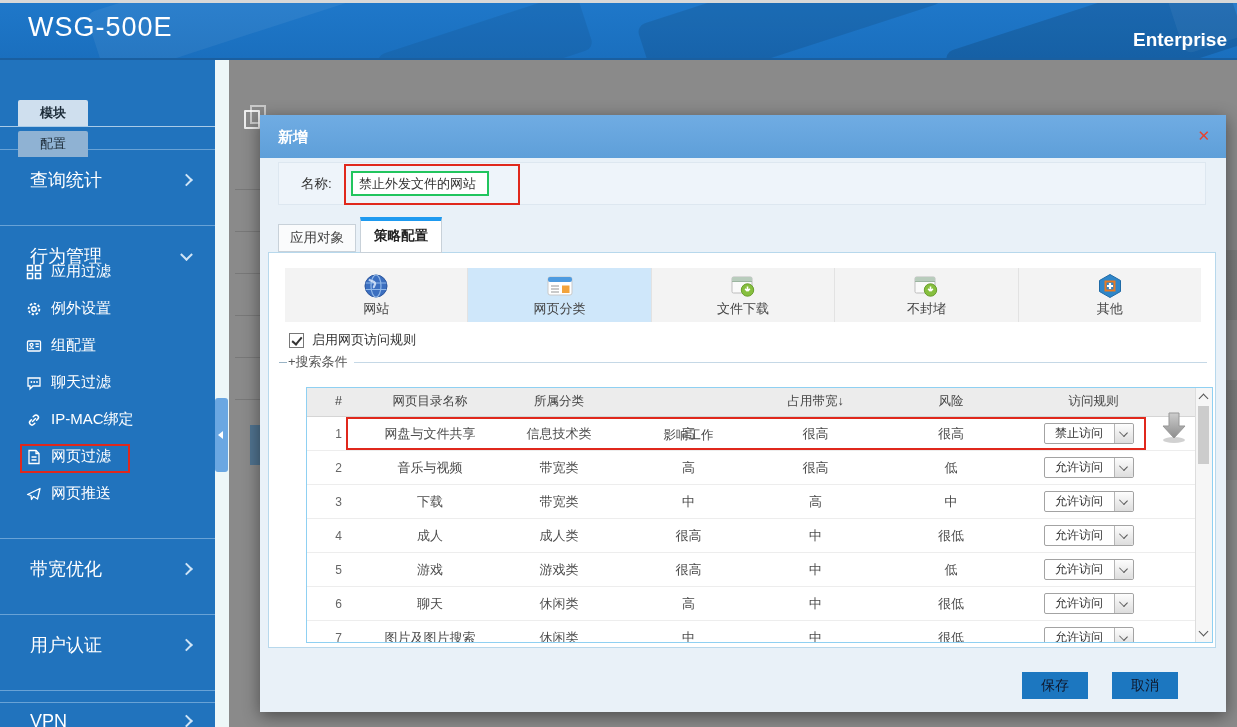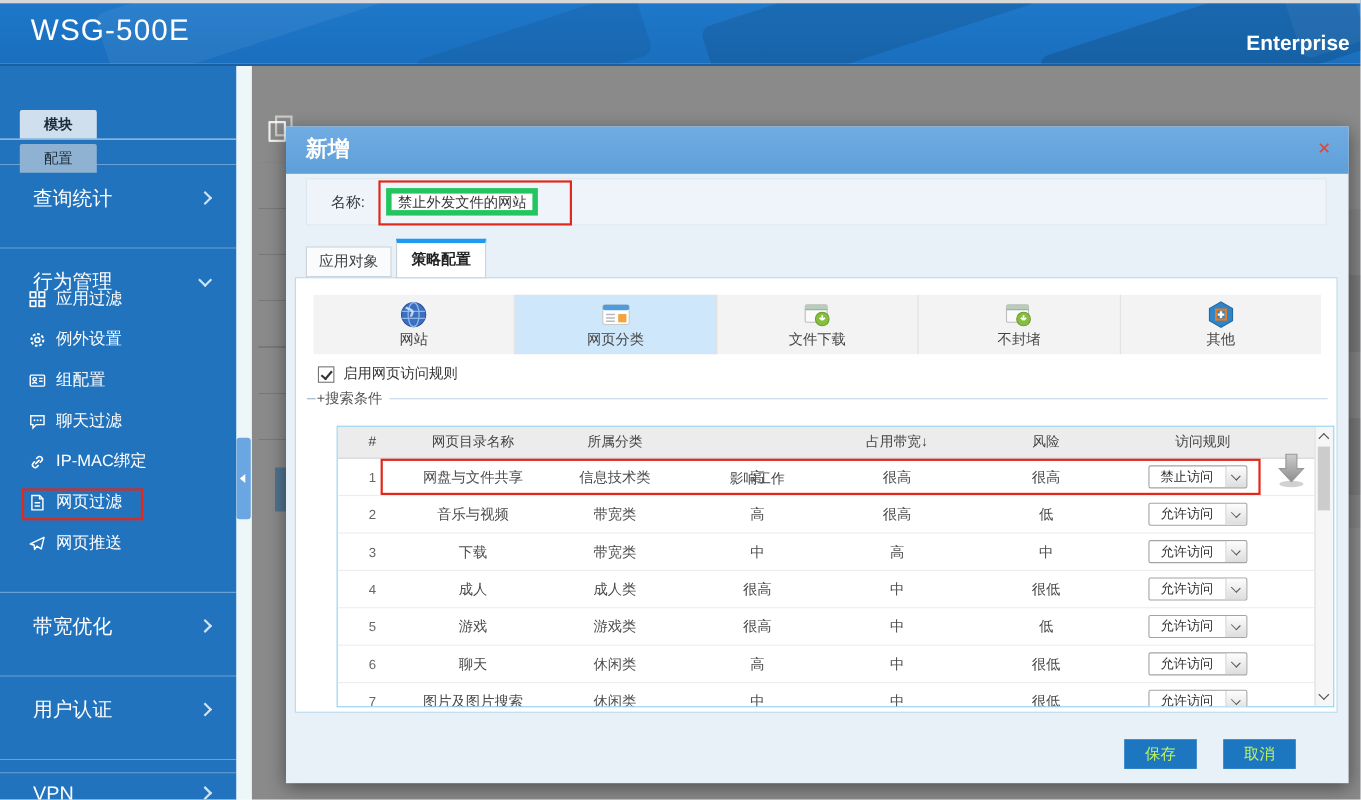--- a/index.html
+++ b/index.html
@@ -57,27 +57,27 @@
   .bp-rows{position:absolute;left:6px;top:88px;width:27px;height:262px;
            background:repeating-linear-gradient(180deg,transparent 0 41px,rgba(0,0,0,.13) 41px 42px);}
   .bp-btn{position:absolute;left:21px;top:365px;width:11px;height:40px;background:#50738f;}
   .bp-right{position:absolute;right:0;top:130px;width:11px;height:290px;
             background:repeating-linear-gradient(180deg,rgba(0,0,0,.05) 0 60px,rgba(0,0,0,.12) 60px 130px);}
 
   
   .modal{position:absolute;left:260px;top:115px;width:966px;height:597px;background:#e9f1f8;
          box-shadow:0 4px 16px rgba(0,0,0,.45);}
   .modal-header{position:absolute;top:0;left:0;right:0;height:43px;background:linear-gradient(180deg,#70ace3,#5e9fd9);}
-  .modal-title{position:absolute;left:18px;top:0;line-height:43px;color:#fff;font-size:20px;font-weight:bold;}
+  .modal-title{position:absolute;left:18px;top:0;line-height:43px;color:#fff;font-size:15px;font-weight:bold;}
   .close{position:absolute;right:16px;top:13px;color:#e8432f;font-size:15px;font-weight:bold;cursor:pointer;line-height:16px;}
 
   .name-panel{position:absolute;left:18px;top:47px;width:928px;height:43px;background:#eef4fa;
               border:1px solid #dde7f0;box-sizing:border-box;}
   .name-label{position:absolute;left:22px;top:0;line-height:41px;font-size:13.5px;color:#333;}
-  .name-input{position:absolute;left:72px;top:8px;width:138px;height:25px;border:5px solid #22c55e;
+  .name-input{position:absolute;left:72px;top:8px;width:138px;height:25px;border:2px solid #22c55e;
               font-size:13px;padding:0 6px;box-sizing:border-box;color:#333;background:#fff;font-family:inherit;}
   .note-name{position:absolute;left:84px;top:49px;width:176px;height:41px;border:2px solid #e0281c;
              box-sizing:border-box;z-index:3;pointer-events:none;}
 
   .mtab{position:absolute;box-sizing:border-box;text-align:center;font-size:13.5px;cursor:pointer;}
   .mtab.idx-0{left:18px;top:109px;width:78px;height:28px;background:#fafbfc;border:1px solid #c8d1d9;
               line-height:26px;color:#444;}
   .mtab.idx-1{left:100px;top:102px;width:82px;height:36px;background:#fff;border:1px solid #c8d1d9;
               border-top:4px solid #1e9af0;line-height:30px;font-weight:bold;color:#222;z-index:2;}
 
@@ -124,21 +124,21 @@
   .tscroll{position:absolute;right:0;top:0;width:17px;height:100%;background:#f6f6f6;border-left:1px solid #ddd;box-sizing:border-box;}
   .sb-up,.sb-down{position:absolute;left:0;right:0;height:14px;cursor:pointer;}
   .sb-up{top:2px;} .sb-down{bottom:2px;}
   .sb-up::after{content:"";position:absolute;left:4px;top:5px;width:6px;height:6px;
                 border-left:1.6px solid #555;border-top:1.6px solid #555;transform:rotate(45deg);}
   .sb-down::after{content:"";position:absolute;left:4px;top:2px;width:6px;height:6px;
                   border-right:1.6px solid #555;border-bottom:1.6px solid #555;transform:rotate(45deg);}
   .sb-thumb{position:absolute;left:2px;top:18px;width:11px;height:58px;background:#ccc;cursor:grab;}
   .big-arrow{position:absolute;left:853px;top:22px;z-index:4;pointer-events:none;}
 
-  .btn{position:absolute;top:557px;width:66px;height:27px;background:#1c77c0;color:#bef264;border:none;
+  .btn{position:absolute;top:557px;width:66px;height:27px;background:#1c77c0;color:#0f172a;border:none;
        font-size:14px;font-family:inherit;cursor:pointer;}
   .btn.save{left:762px;} .btn.cancel{left:852px;}
 </style>
 </head>
 <body>
 
 <div class="page">
   <div class="topstrip"></div>
 
   <div class="hdr">

